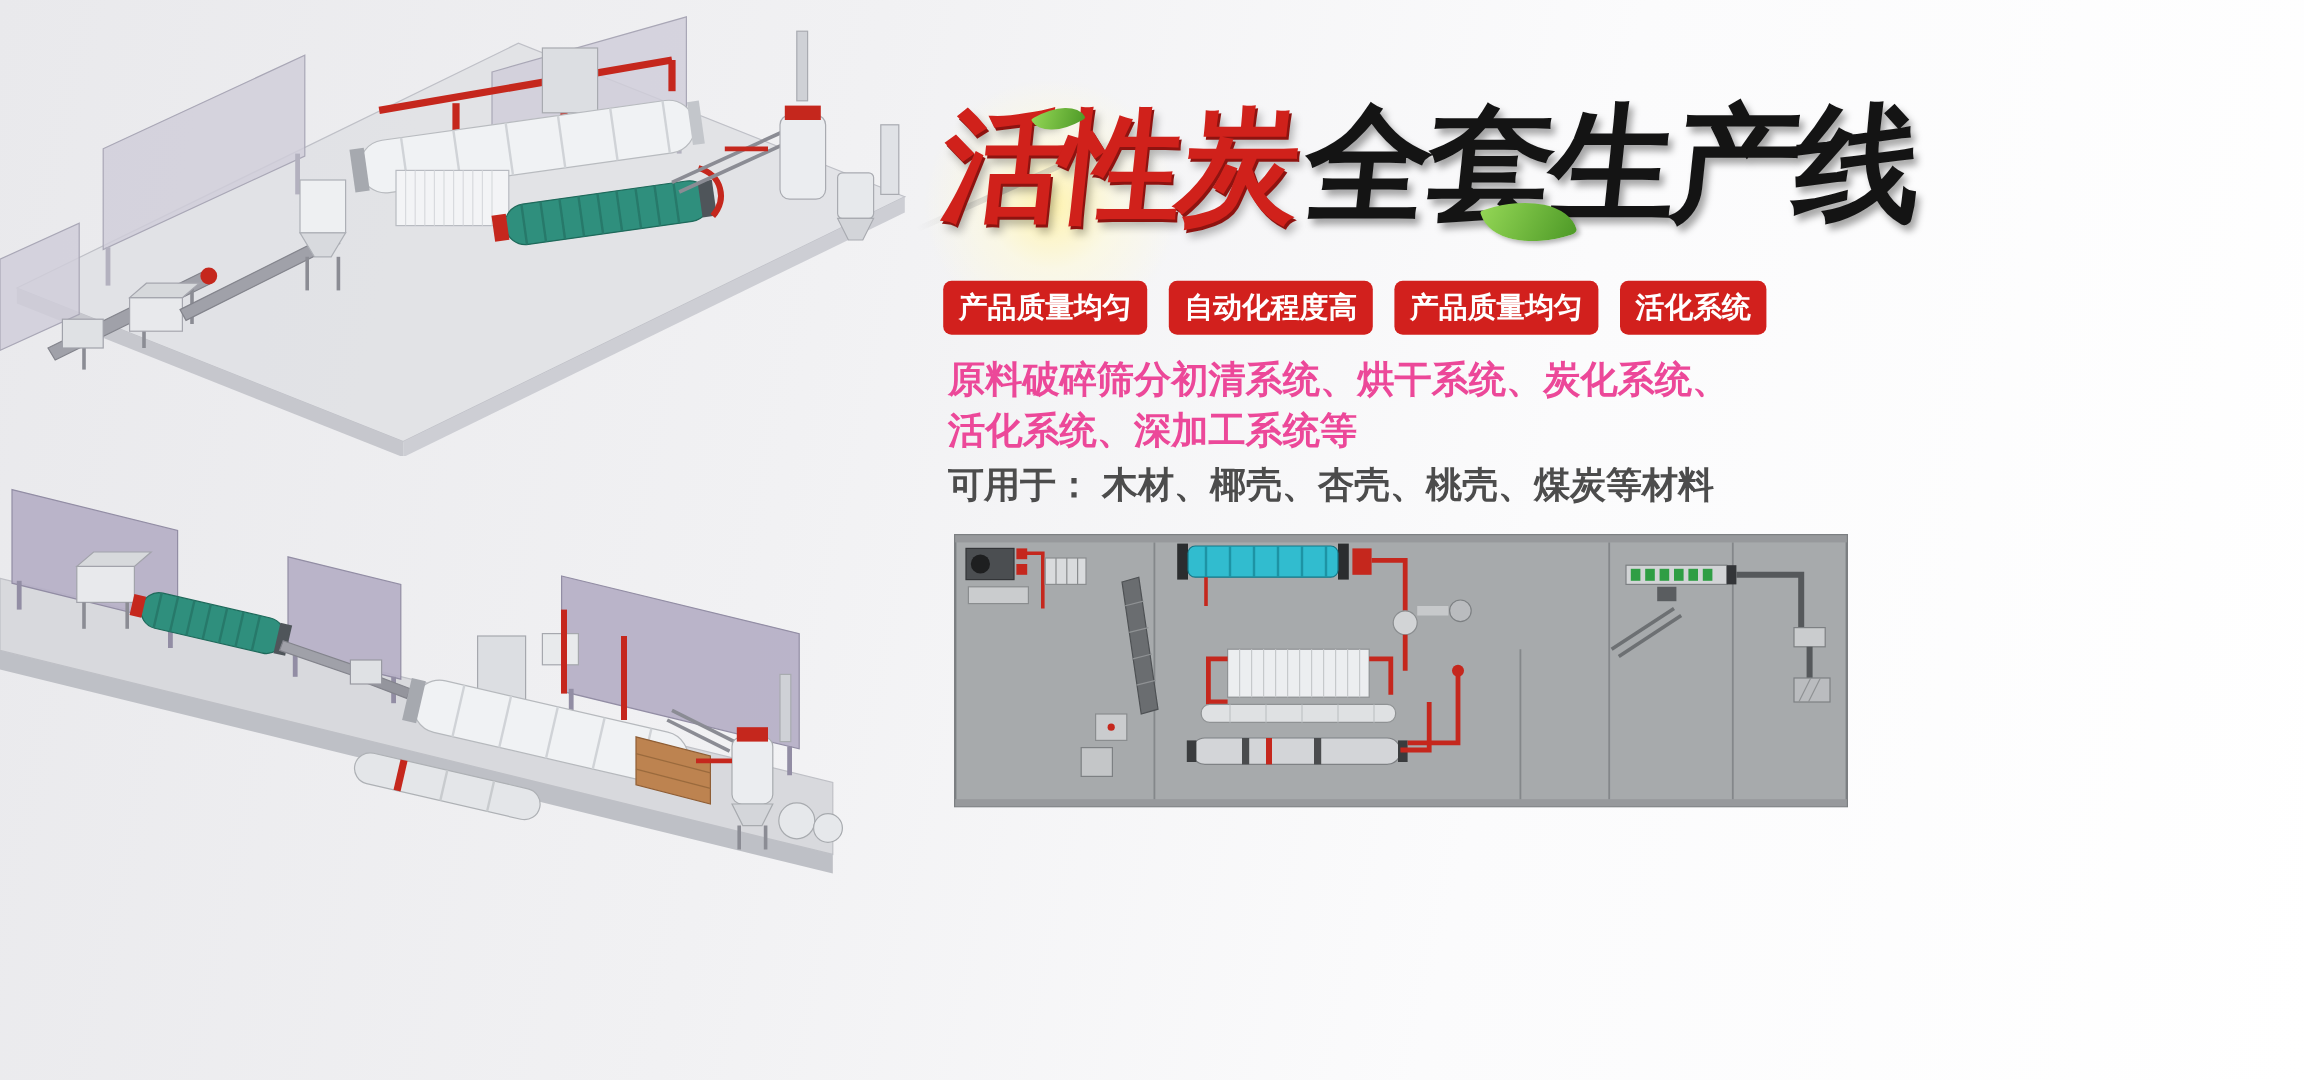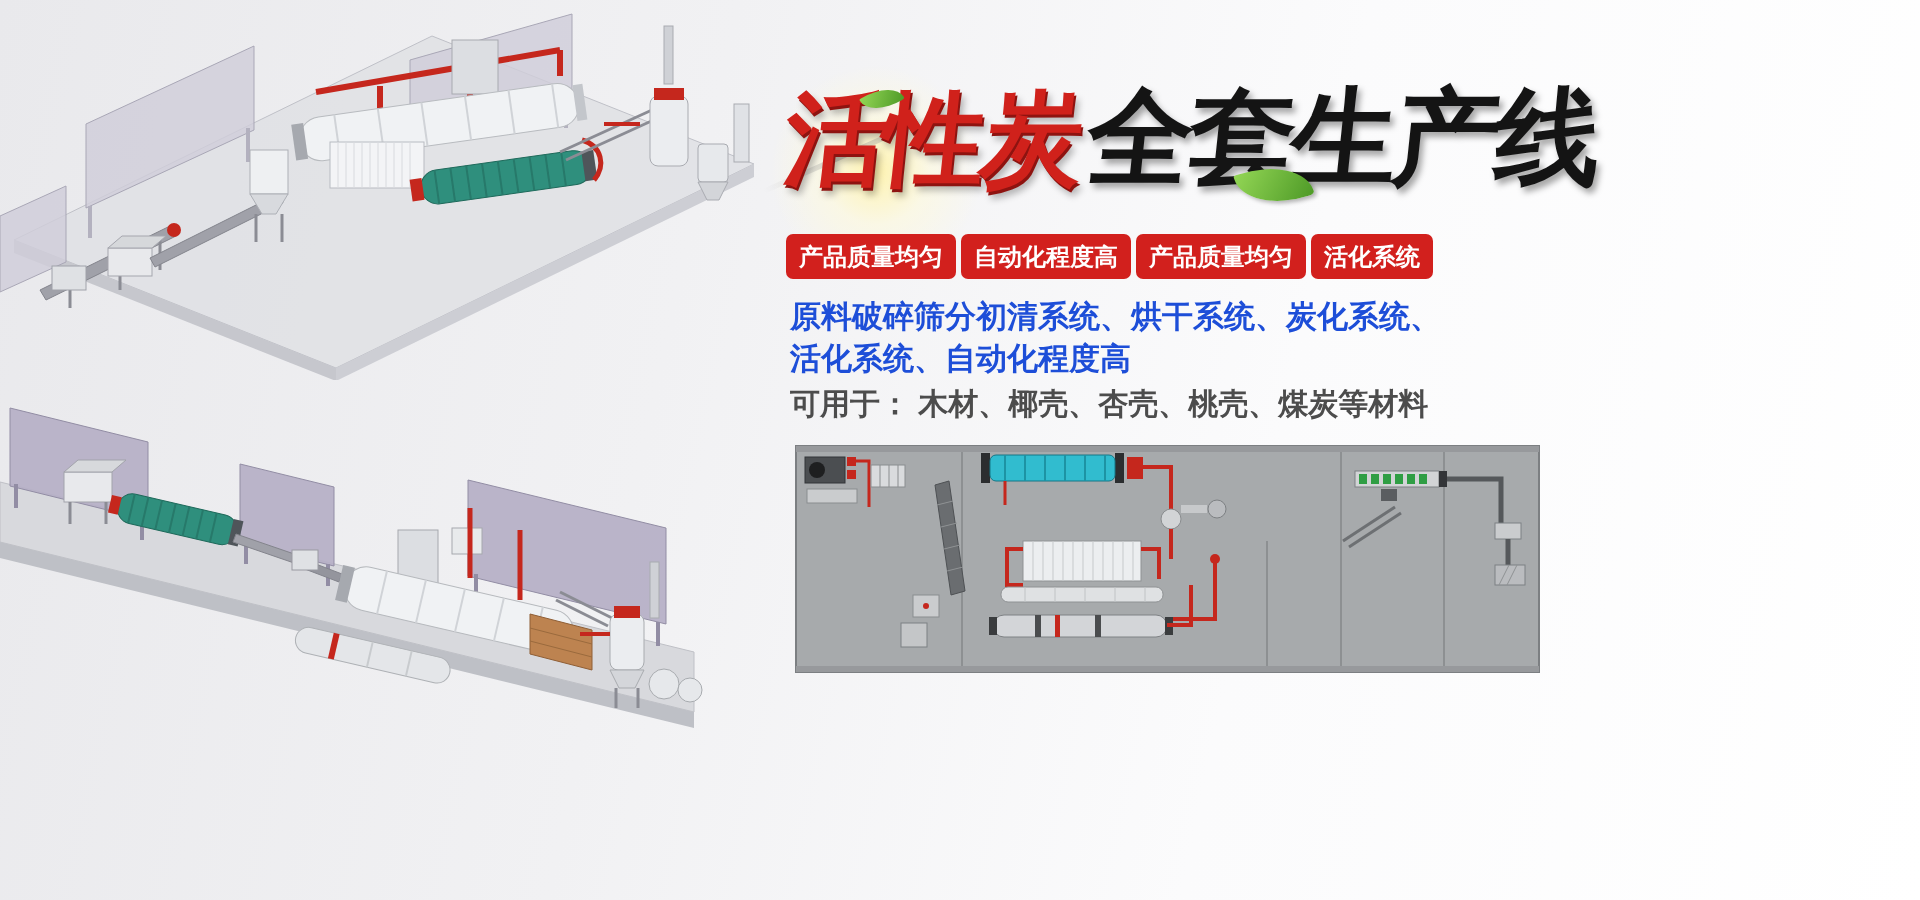--- a/index.html
+++ b/index.html
@@ -41,29 +41,29 @@
   .leaf-small {
     left:76px; top:88px; width:40px; height:22px;
     border-radius:4% 95% 8% 95%; transform:rotate(-30deg);
   }
   .leaf-big {
     left:452px; top:164px; width:72px; height:42px;
     border-radius:4% 95% 8% 95%; transform:rotate(-18deg);
     box-shadow:2px 3px 4px rgba(0,0,0,0.3);
   }
 
-  .badges { position:absolute; left:0; top:234px; display:flex; gap:5px; }
+  .badges { position:absolute; left:0; top:234px; display:flex; gap:18px; }
   .badge {
     background:#d2201d; color:#ffffff; font-weight:bold; font-size:24px;
     height:45px; line-height:45px; padding:0 13px; border-radius:7px; white-space:nowrap;
   }
 
   .desc {
     position:absolute; left:4px; top:296px;
-    font-size:31px; font-weight:bold; color:#1d4ed8; line-height:42px; white-space:nowrap;
+    font-size:31px; font-weight:bold; color:#ec4899; line-height:42px; white-space:nowrap;
   }
   .usage {
     position:absolute; left:4px; top:384px;
     font-size:30px; font-weight:700; color:#4c4c4c; white-space:nowrap;
   }
 
   .schematic { position:absolute; left:795px; top:445px; width:745px; height:228px; }
   svg { display:block; }
 </style>
 </head>
@@ -289,21 +289,21 @@
 
   <div class="badges">
     <span class="badge">产品质量均匀</span>
     <span class="badge">自动化程度高</span>
     <span class="badge">产品质量均匀</span>
     <span class="badge">活化系统</span>
   </div>
 
   <div class="desc">
     <div>原料破碎筛分初清系统、烘干系统、炭化系统、</div>
-    <div>活化系统、自动化程度高</div>
+    <div>活化系统、深加工系统等</div>
   </div>
 
   <div class="usage">可用于： 木材、椰壳、杏壳、桃壳、煤炭等材料</div>
 </div>
 
 <svg class="schematic" viewBox="0 0 745 228">
   <rect x="1" y="1" width="743" height="226" fill="#a7aaac" stroke="#7c7f82" stroke-width="2"></rect>
   <rect x="1" y="1" width="743" height="6" fill="#97999c"></rect>
   <rect x="1" y="221" width="743" height="6" fill="#97999c"></rect>
   <g stroke="#84878a" stroke-width="1.5">

